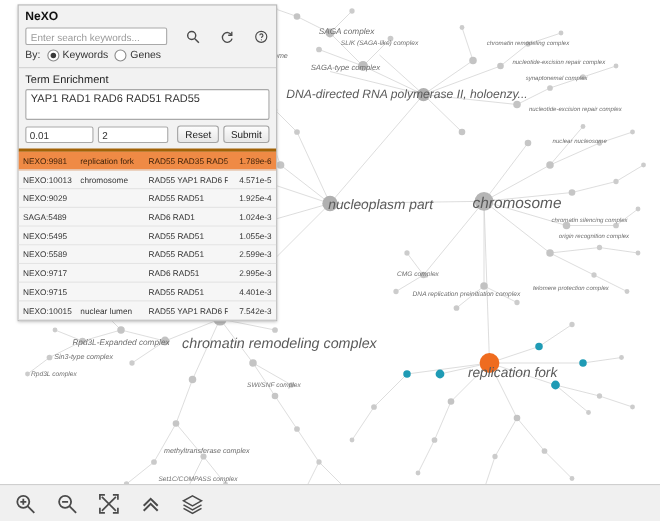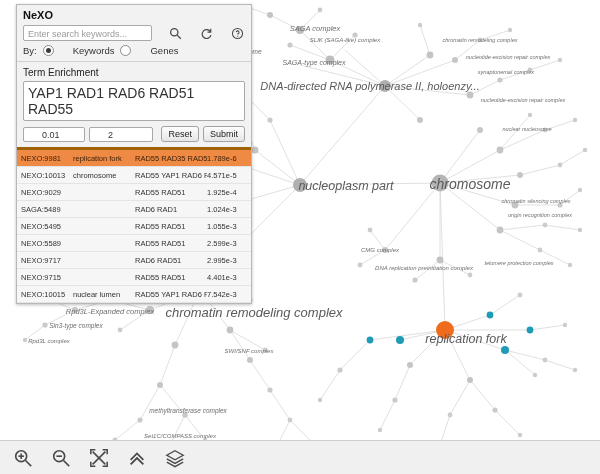--- a/index.html
+++ b/index.html
@@ -104,55 +104,55 @@
   .radio.checked::after {
     content: "";
     position: absolute;
     left: 2px; top: 2px;
     width: 5px; height: 5px;
     border-radius: 50%;
     background: #3a3a3a;
   }
   .radio-label {
     display: inline-flex;
-    gap: 19px;
+    gap: 3px;
     cursor: pointer;
   }
   .section-head {
     border-top: 1px solid #d2d2d2;
     padding: 5px 6px 3px 6px;
     font-size: 10px;
     color: #222;
   }
   .term-area {
     margin: 0 6px 5px 6px;
-    height: 40px;
+    height: 28px;
     background: #ffffff;
     border: 1px solid #a9a9a9;
     border-radius: 2px;
-    font-size: 14px;
+    font-size: 10px;
     color: #333;
     padding: 3px 4px;
     box-sizing: border-box;
     overflow: hidden;
   }
   .inputs-row {
     display: flex;
     align-items: center;
     gap: 4px;
     padding: 0 6px 5px 6px;
   }
   .small-input {
     height: 15px;
     background: #fff;
     border: 1px solid #a9a9a9;
     border-radius: 2px;
     font-size: 9px;
     color: #333;
-    padding: 0 18px;
+    padding: 0 3px;
     line-height: 15px;
     box-sizing: border-box;
     overflow: hidden;
   }
   .small-input.a { width: 62px; }
   .small-input.b { width: 64px; }
   .btn {
     height: 16px;
     min-width: 34px;
     padding: 0 6px;
@@ -182,21 +182,21 @@
     padding: 0 4px;
     box-sizing: border-box;
   }
   .trow.sel {
     background: #ef8a45;
     color: #3a1f08;
   }
   .c-id { width: 52px; overflow: hidden; white-space: nowrap; }
   .c-term { width: 62px; overflow: hidden; white-space: nowrap; }
   .c-genes { flex: 1; overflow: hidden; white-space: nowrap; }
-  .c-p { width: 40px; text-align: left; overflow: hidden; white-space: nowrap; }
+  .c-p { width: 40px; text-align: right; overflow: hidden; white-space: nowrap; }
   
   #toolbar {
     position: absolute;
     left: 0;
     bottom: 0;
     width: 600px;
     height: 34px;
     background: #f0f0f0;
     border-top: 1px solid #cfcfcf;
     display: flex;

